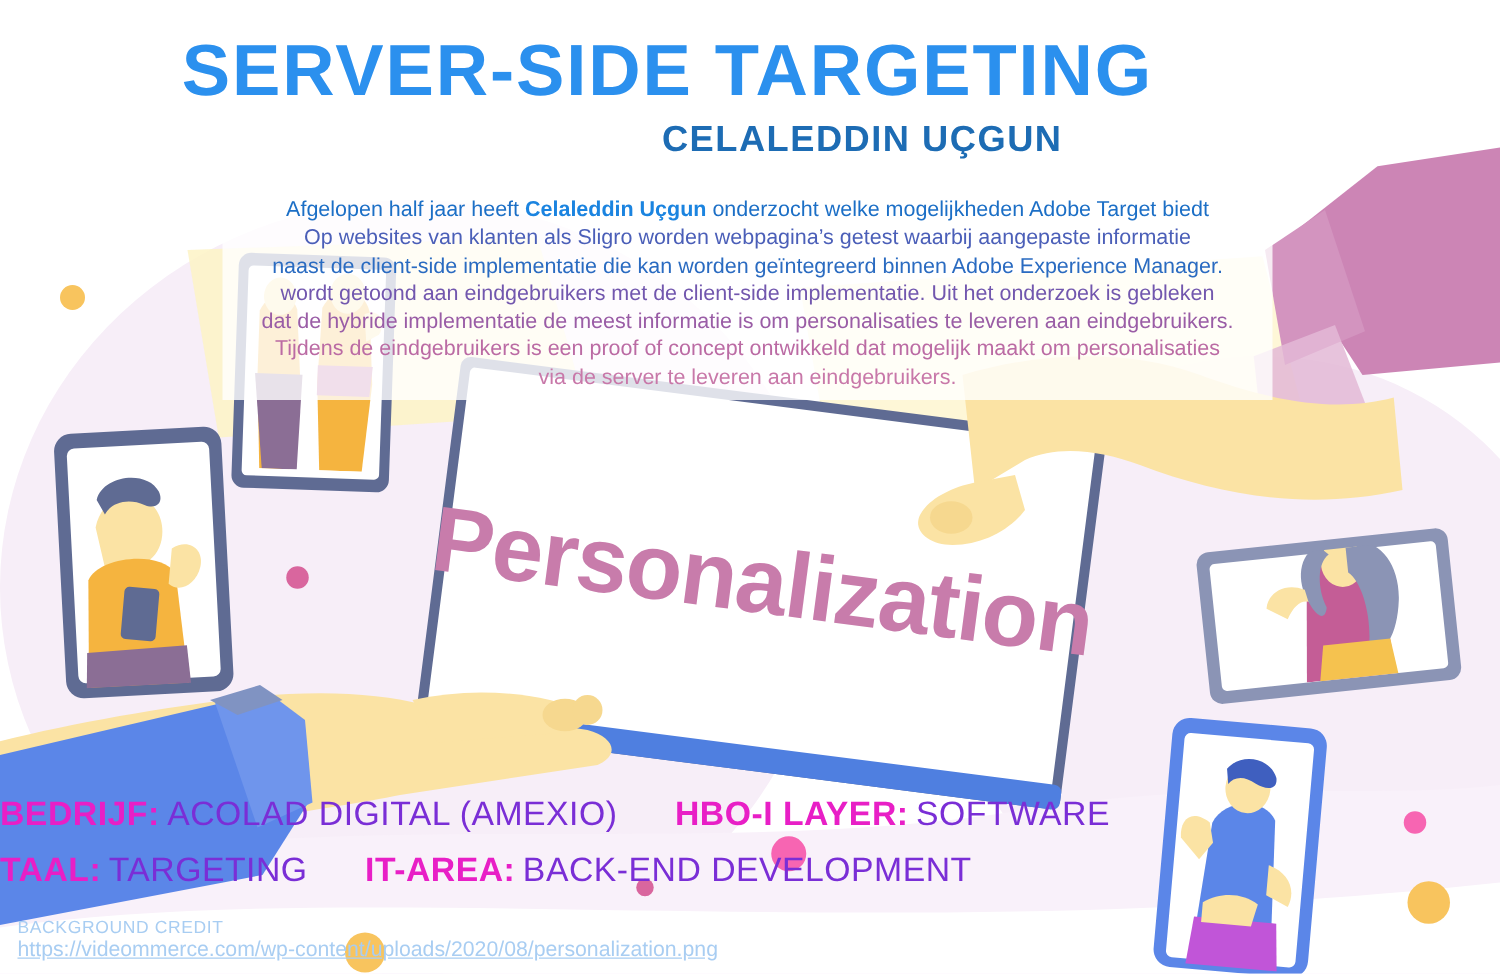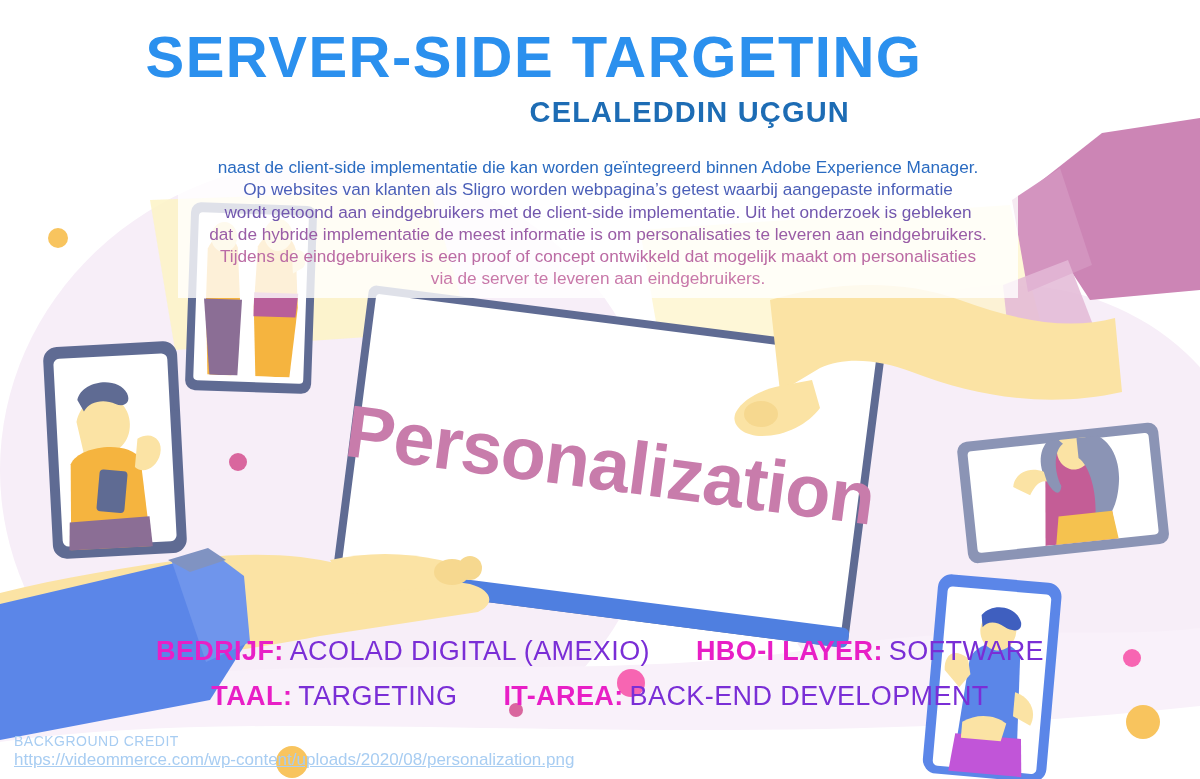--- a/index.html
+++ b/index.html
@@ -87,21 +87,21 @@
   .meta {
     position: absolute;
     left: 0;
     top: 636px;
     width: 1200px;
     z-index: 30;
     font-family: "Liberation Sans", sans-serif;
   }
   .meta-row {
     display: flex;
-    justify-content: center;
+    justify-content: flex-start;
     align-items: baseline;
     gap: 46px;
     margin-bottom: 14px;
   }
   .meta-item {
     white-space: nowrap;
     font-size: 27px;
     letter-spacing: 0.4px;
   }
   .meta-label {
@@ -267,22 +267,23 @@
 
   <div class="pers-word">Personalization</div>
 
   <div class="header">
     <h1 class="title">SERVER-SIDE TARGETING</h1>
     <div class="subtitle">CELALEDDIN UÇGUN</div>
   </div>
 
   <div class="abstract-wrap">
     <p class="abstract">
+      <span class="ln l1"><span>Afgelopen half jaar heeft </span><span class="nm">Celaleddin Uçgun</span><span> onderzocht welke mogelijkheden Adobe Target biedt</span></span>
+      <span class="ln l3">Op websites van klanten als Sligro worden webpagina’s getest waarbij aangepaste informatie</span>
       <span class="ln l2">naast de client-side implementatie die kan worden geïntegreerd binnen Adobe Experience Manager.</span>
-      <span class="ln l3">Op websites van klanten als Sligro worden webpagina’s getest waarbij aangepaste informatie</span>
       <span class="ln l4">wordt getoond aan eindgebruikers met de client-side implementatie. Uit het onderzoek is gebleken</span>
       <span class="ln l5">dat de hybride implementatie de meest informatie is om personalisaties te leveren aan eindgebruikers.</span>
       <span class="ln l6">Tijdens de eindgebruikers is een proof of concept ontwikkeld dat mogelijk maakt om personalisaties</span>
       <span class="ln l7">via de server te leveren aan eindgebruikers.</span>
     </p>
   </div>
 
   <div class="meta">
     <div class="meta-row">
       <div class="meta-item">

